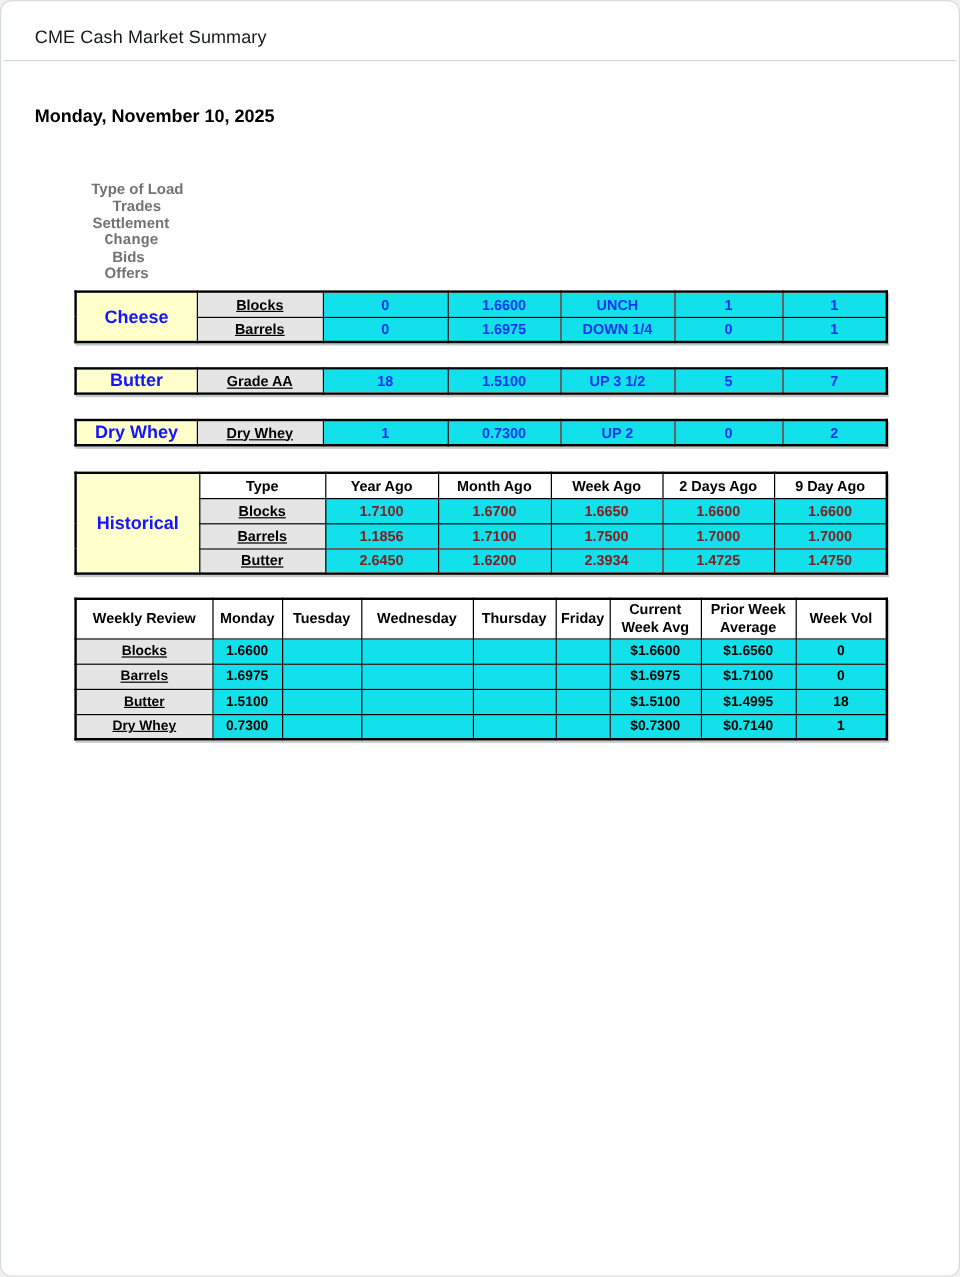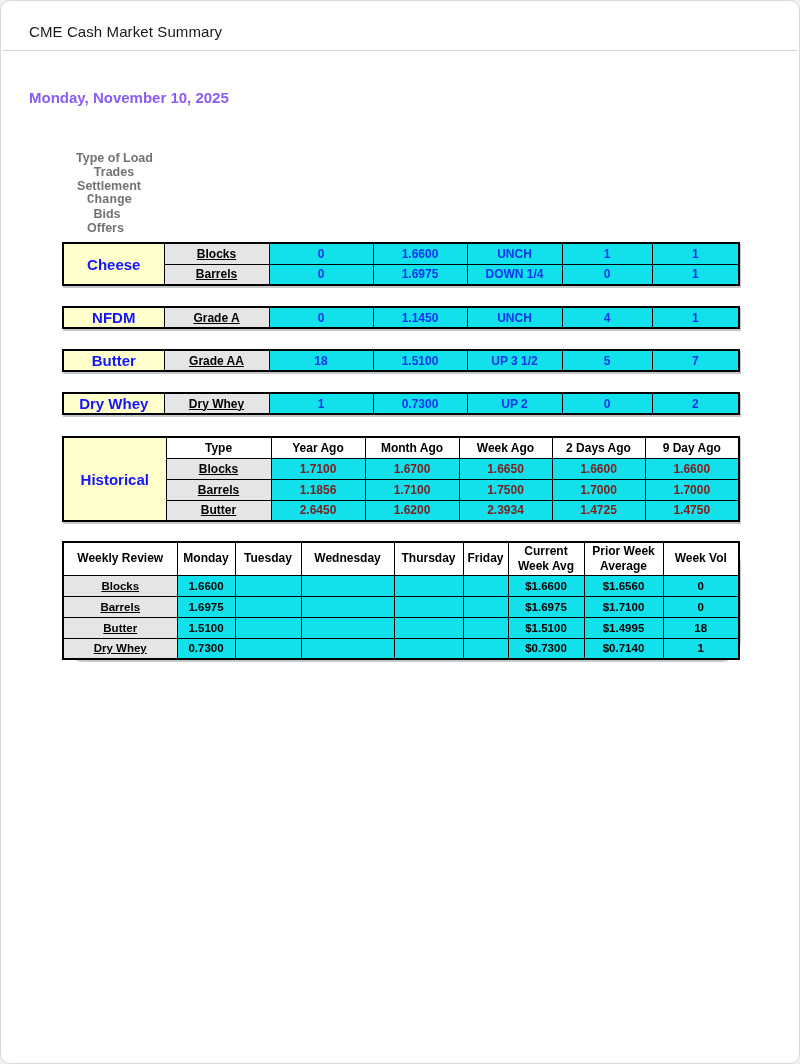--- a/index.html
+++ b/index.html
@@ -18,21 +18,21 @@
 
   .page-header { padding: 22px 28px 10px 28px; }
   .page-title {
     font-size: 15px; font-weight: 400; color: #16191d;
     letter-spacing: .1px;
   }
   .rule { height: 1px; background: #cfd4d9; margin: 0 2px; }
 
   .report-date {
     margin: 38px 0 0 28px;
-    font-size: 15px; font-weight: 700; color: #8b5cf6;
+    font-size: 15px; font-weight: 700; color: #000000;
   }
 
   
   .tbl {
     border-collapse: collapse;
     margin-left: 61px;
     table-layout: fixed;
     border: 2px solid #000;
     box-shadow: 1px 2px 0 rgba(145,155,160,.55);
     font-size: 12px; font-weight: 700;
@@ -53,21 +53,21 @@
     margin: 45px 0 7px 61px;
     font-size: 12.5px; font-weight: 700; color: #737373; flex-direction: column;
   }
   .col-headers span { text-align: center; }
   .w-lbl { width: 101px; } .w-typ { width: 105px; } .w-trd { width: 104px; }
   .w-set { width: 94px; }  .w-chg { width: 95px; font-family: Liberation Mono, monospace; }  .w-bid { width: 90px; }
   .w-off { width: 87px; }
 
   .gap20 { margin-top: 20px; }
   .gap21 { margin-top: 21px; }
-  .gap19 { margin-top: 19px; border-radius: 21px; }
+  .gap19 { margin-top: 19px; }
 
   
   .weekly th { height: 33px; white-space: normal; line-height: 1.25; font-size: 12px; }
   .weekly td { font-size: 11.5px; }
 </style>
 </head>
 <body>
 
 <div class="page">
 
@@ -112,42 +112,20 @@
       <td class="typ">Barrels</td>
       <td class="val">0</td>
       <td class="val">1.6975</td>
       <td class="val">DOWN 1/4</td>
       <td class="val">0</td>
       <td class="val">1</td>
     </tr>
   </tbody>
     </table>
 
-  <table class="tbl gap20">
-    <colgroup>
-        <col style="width:101px">
-        <col style="width:105px">
-        <col style="width:104px">
-        <col style="width:94px">
-        <col style="width:95px">
-        <col style="width:90px">
-        <col style="width:87px">
-      </colgroup>
-    <tbody>
-        <tr>
-      <td class="lbl">NFDM</td>
-      <td class="typ">Grade A</td>
-      <td class="val">0</td>
-      <td class="val">1.1450</td>
-      <td class="val">UNCH</td>
-      <td class="val">4</td>
-      <td class="val">1</td>
-    </tr>
-  </tbody>
-    </table>
 
   <table class="tbl gap20">
     <colgroup>
         <col style="width:101px">
         <col style="width:105px">
         <col style="width:104px">
         <col style="width:94px">
         <col style="width:95px">
         <col style="width:90px">
         <col style="width:87px">

